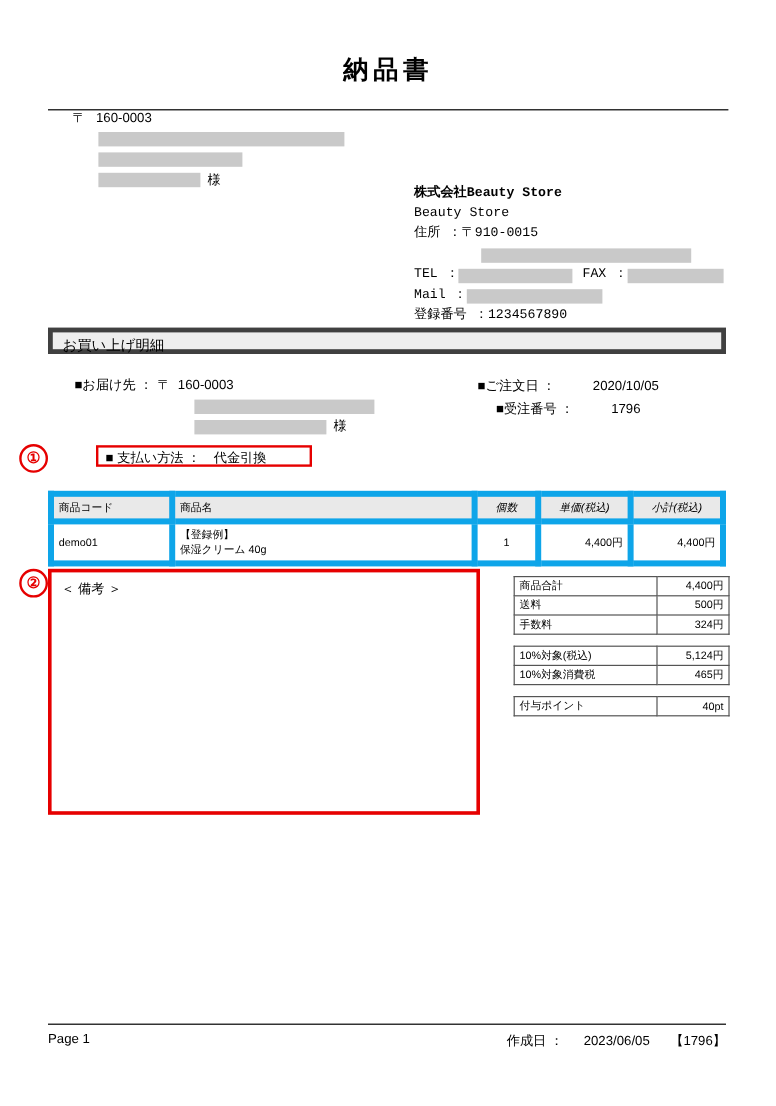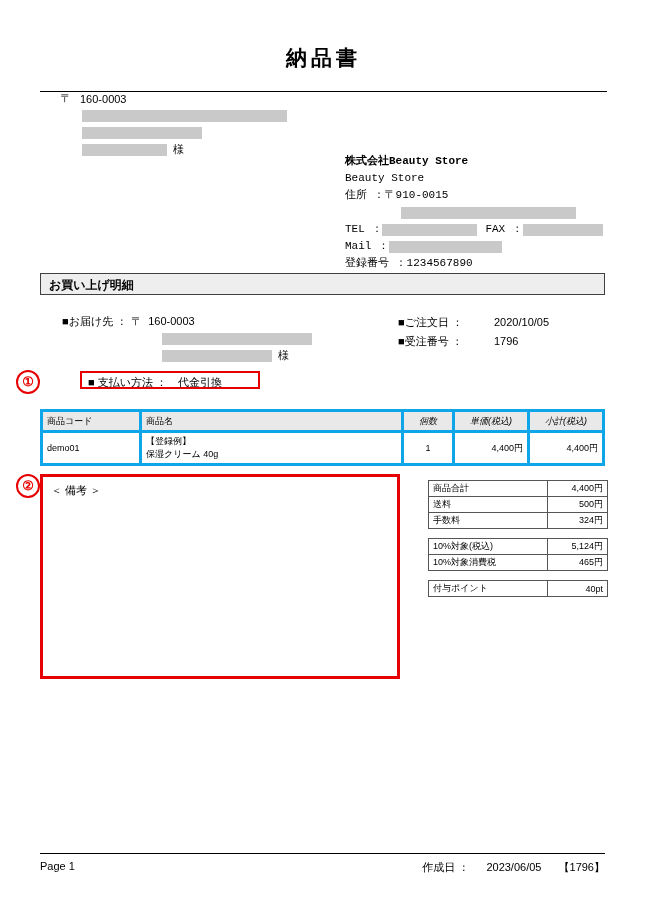--- a/index.html
+++ b/index.html
@@ -81,45 +81,45 @@
   .company .row { display: flex; align-items: center; height: 17px; white-space: nowrap; }
   .company .lbl { display: inline-block; }
   
   .section-bar {
     position: absolute;
     left: 0;
     top: 245px;
     width: 565px;
     height: 22px;
     background: #eeeeee;
-    border: 1px solid #404040;
+    border: 4px solid #404040;
     box-sizing: border-box;
     font-size: 12px;
-    font-weight: bold;
+    font-weight: normal;
     line-height: 22px;
     padding-left: 8px;
   }
   
   .deliv {
     position: absolute;
     left: 22px;
     top: 285px;
     width: 320px;
     font-size: 11px;
     line-height: 17px;
   }
   .deliv .row { display: flex; align-items: center; height: 17px; }
   .order-info {
     position: absolute;
     left: 358px;
     top: 285px;
     font-size: 11px;
     line-height: 19px;
   }
-  .order-info .row { display: flex; align-items: center; height: 19px; }
+  .order-info .row { display: flex; align-items: center; height: 19px; justify-content: center; }
   .order-info .lbl { width: 96px; }
   
   .payment {
     position: absolute;
     left: 40px;
     top: 343px;
     width: 180px;
     height: 18px;
     border: 2px solid #e60000;
     box-sizing: border-box;
@@ -142,21 +142,21 @@
   
   table.items {
     position: absolute;
     left: 0;
     top: 381px;
     width: 565px;
     border-collapse: collapse;
     font-size: 9px;
   }
   table.items th, table.items td {
-    border: 3px solid #0ea5e9;
+    border: 5px solid #0ea5e9;
     padding: 2px 4px;
     font-weight: normal;
   }
   table.items thead th {
     background: #e9e9e9;
     font-size: 9px;
     height: 14px;
   }
   table.items td.code { width: 88px; }
   table.items td.qty, table.items th.qty { width: 40px; text-align: center; }

